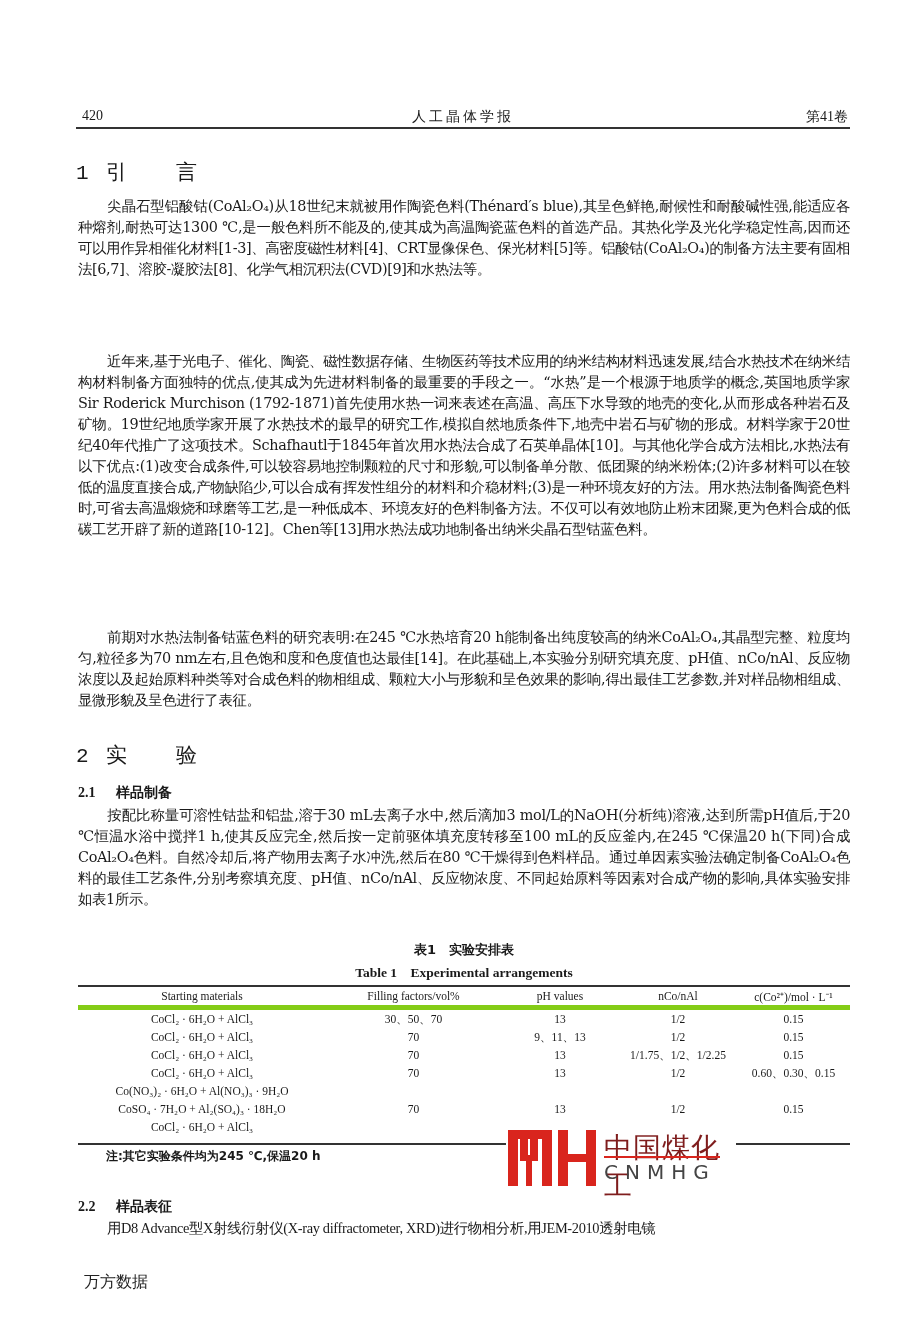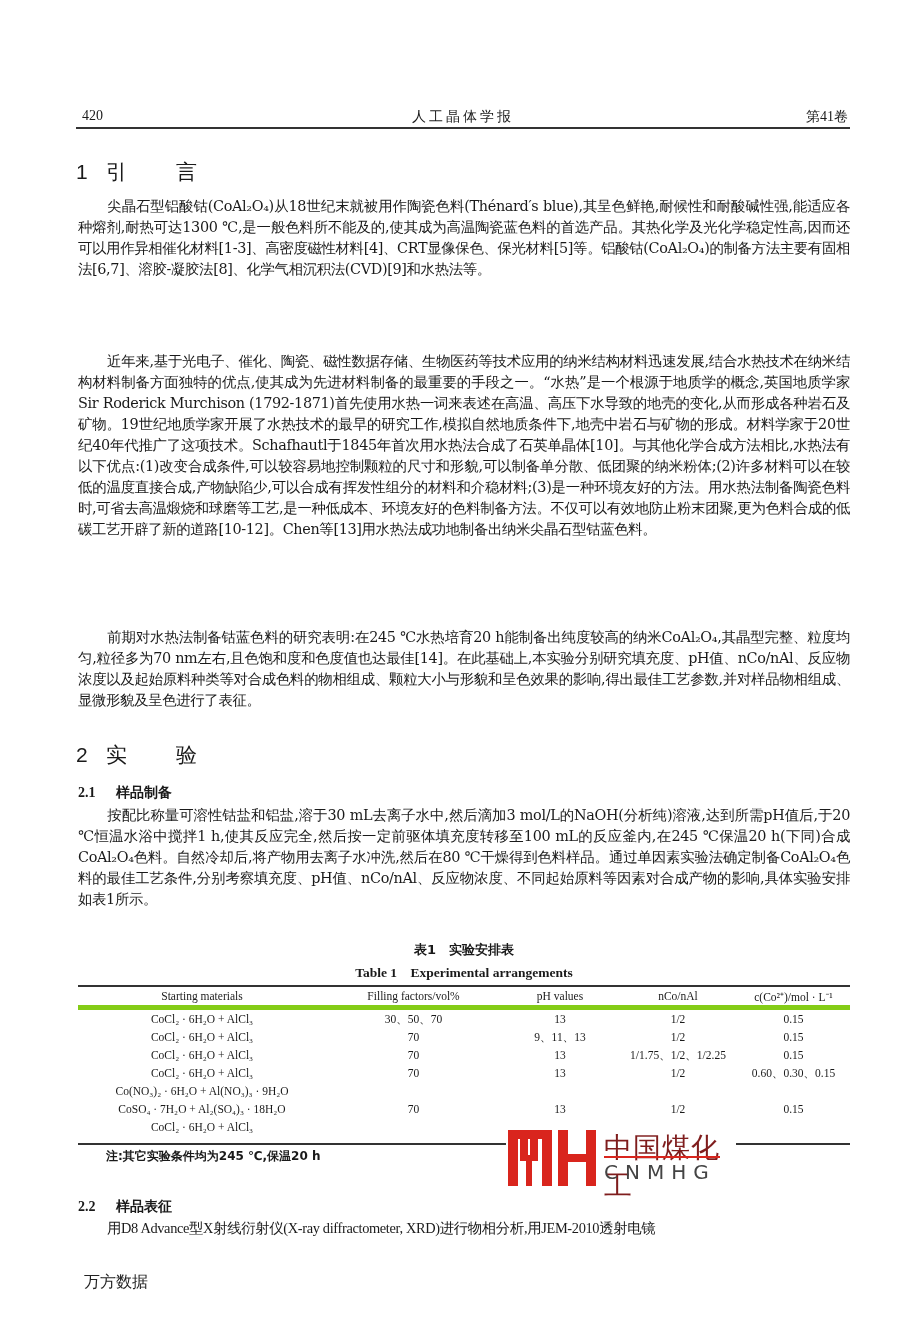--- a/index.html
+++ b/index.html
@@ -11,21 +11,21 @@
   .page { position: absolute; left: 4px; top: 0; width: 904px; height: 952px; border-radius: 25px; }
   .running-header {
     position: absolute; left: 74px; top: 106px; width: 770px; height: 22px;
     font-size: 14px; font-family: "Liberation Serif", serif;
   }
   .running-header .pg { position: absolute; left: 4px; top: 2px; }
   .running-header .jt { position: absolute; left: 0; right: 0; text-align: center; top: 2px; letter-spacing: 3px; }
   .running-header .vol { position: absolute; right: 0; top: 2px; }
   .header-rule { position: absolute; left: 72px; top: 127px; width: 774px; height: 2px; background: #333; }
 
-  .h1 { position: absolute; left: 72px; font-size: 21px; font-family: Liberation Sans, sans-serif; }
+  .h1 { position: absolute; left: 72px; font-size: 21px; font-family: Liberation Mono, monospace; }
   .h1 .num { display: inline-block; width: 30px; }
   .h1 .c1 { display: inline-block; width: 70px; }
 
   .para {
     position: absolute; left: 74px; width: 772px;
     font-size: 14.4px; line-height: 21px; text-align: justify;
     font-family: "DejaVu Serif", serif; letter-spacing: -0.35px;
   }
   .para .indent { display: inline-block; width: 29px; }
   .h2 { position: absolute; left: 74px; font-size: 14px; font-weight: bold; font-family: "DejaVu Sans", sans-serif; }

